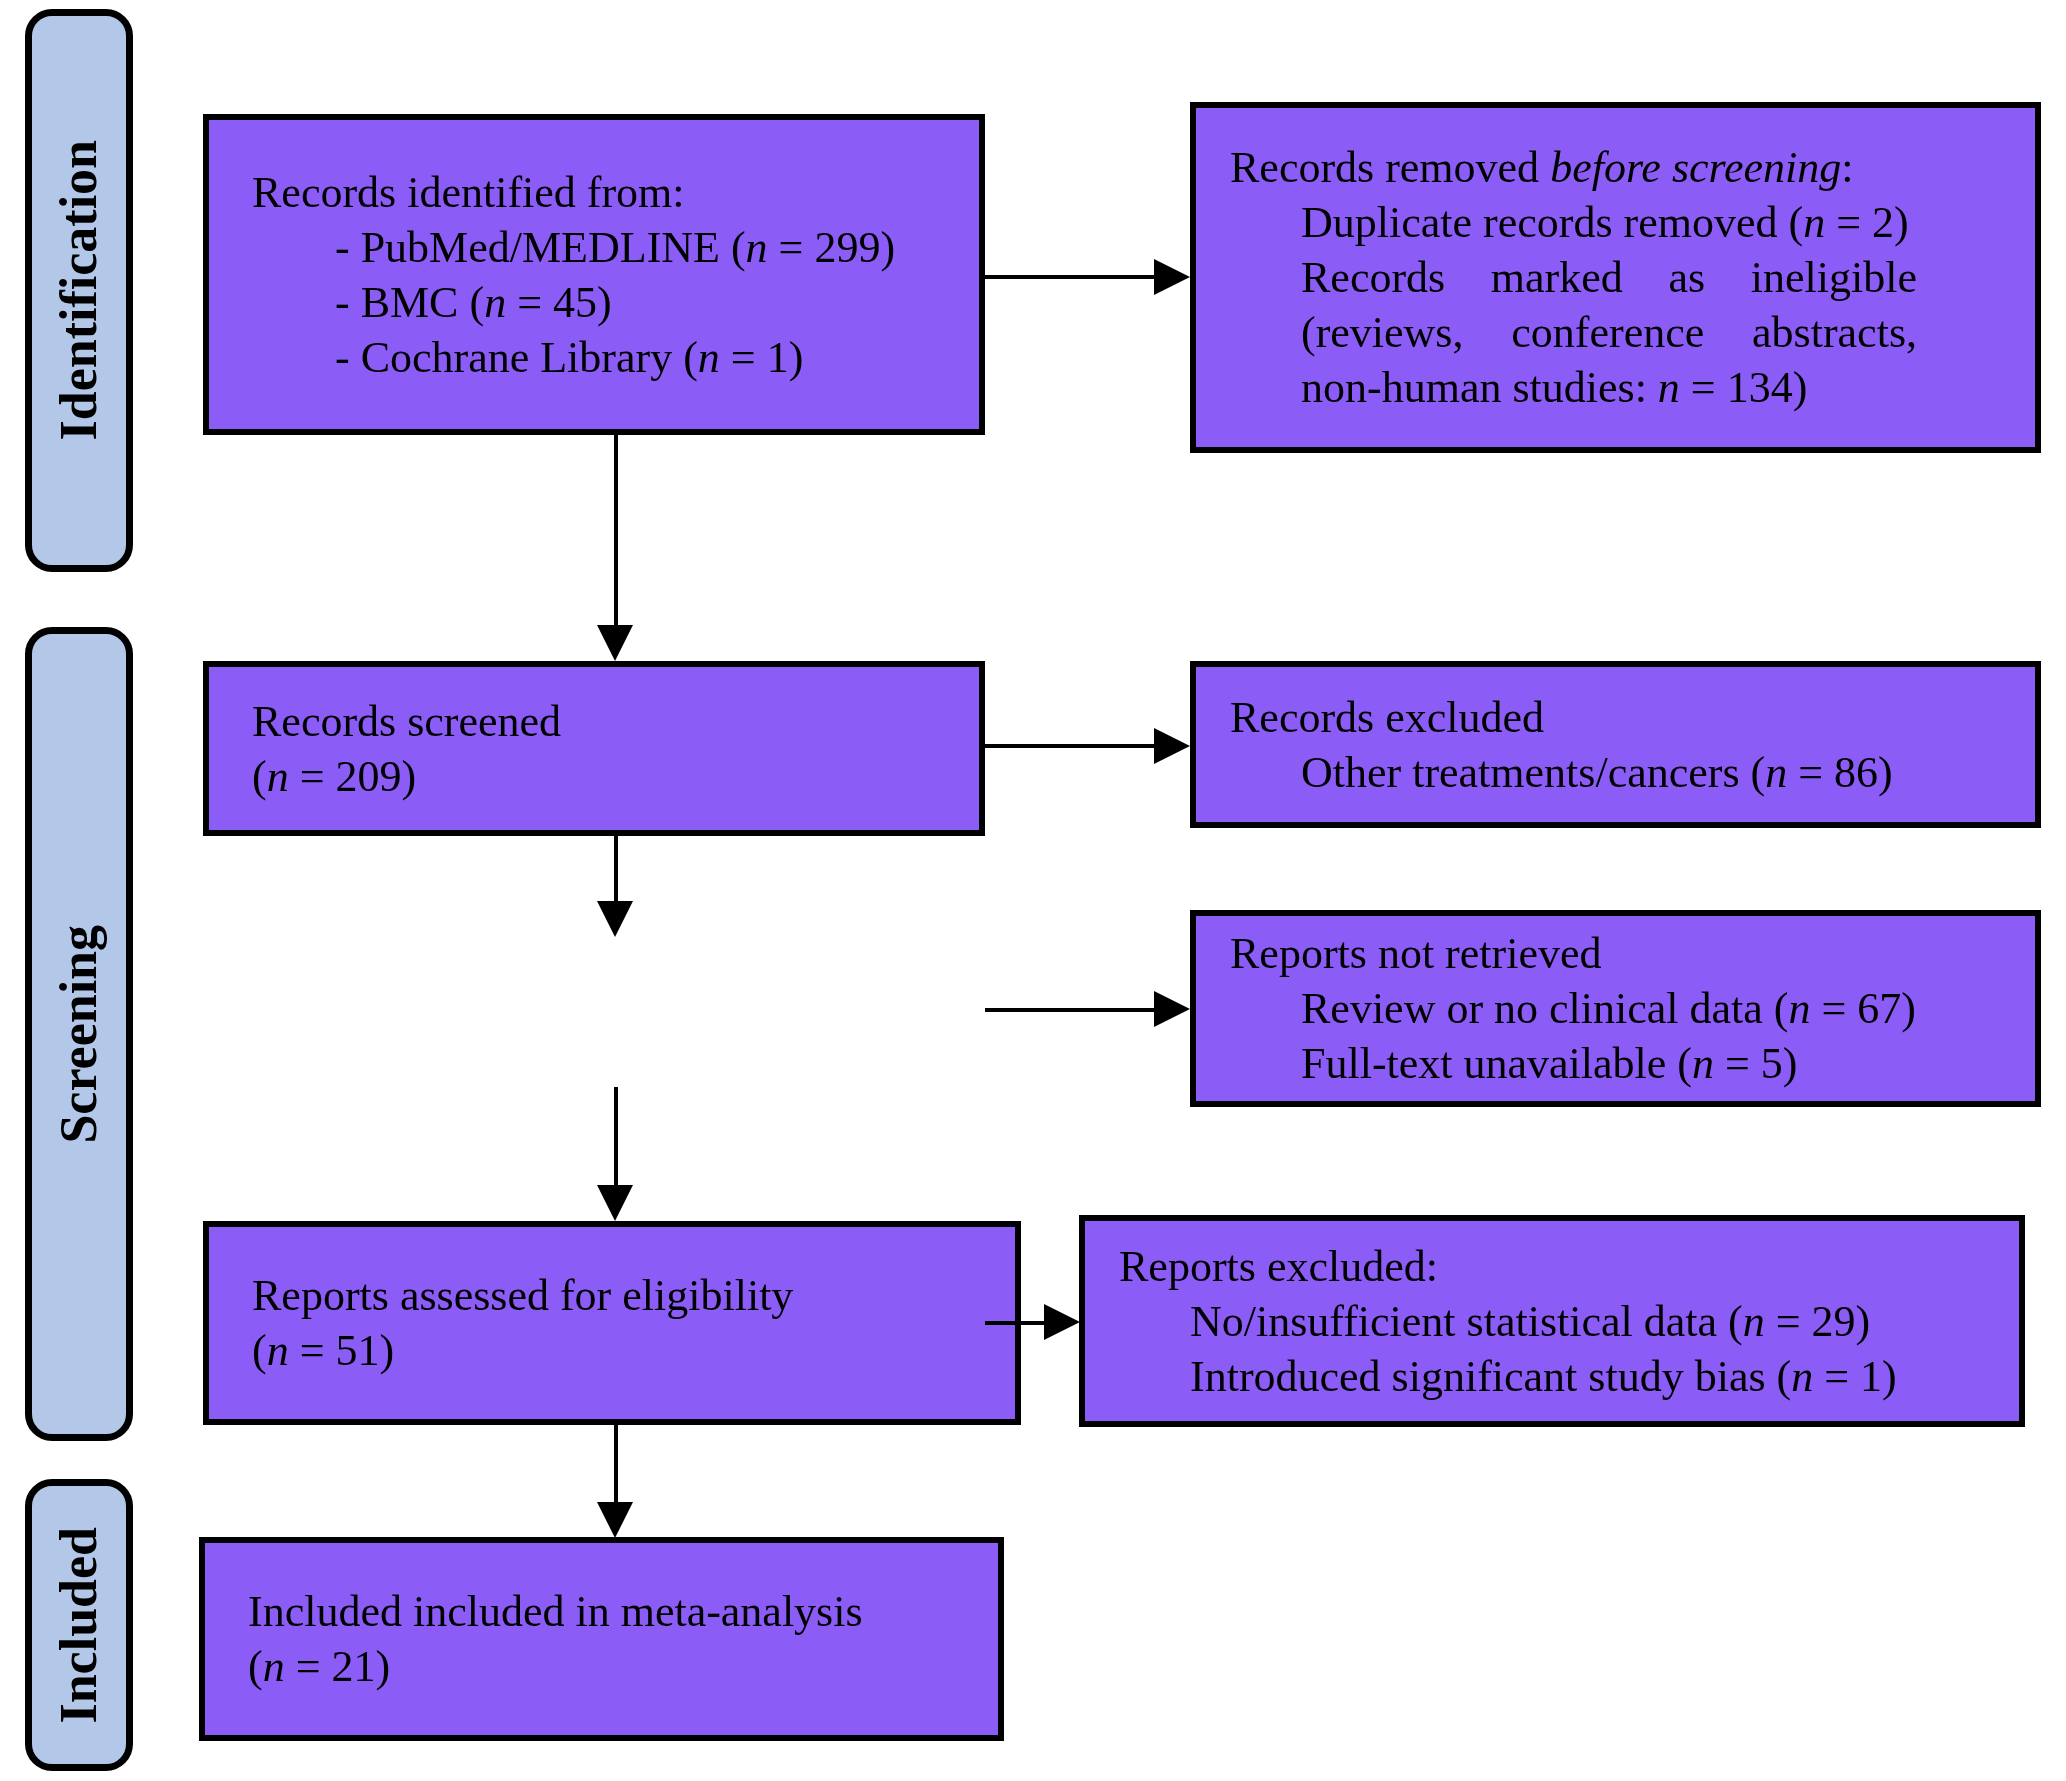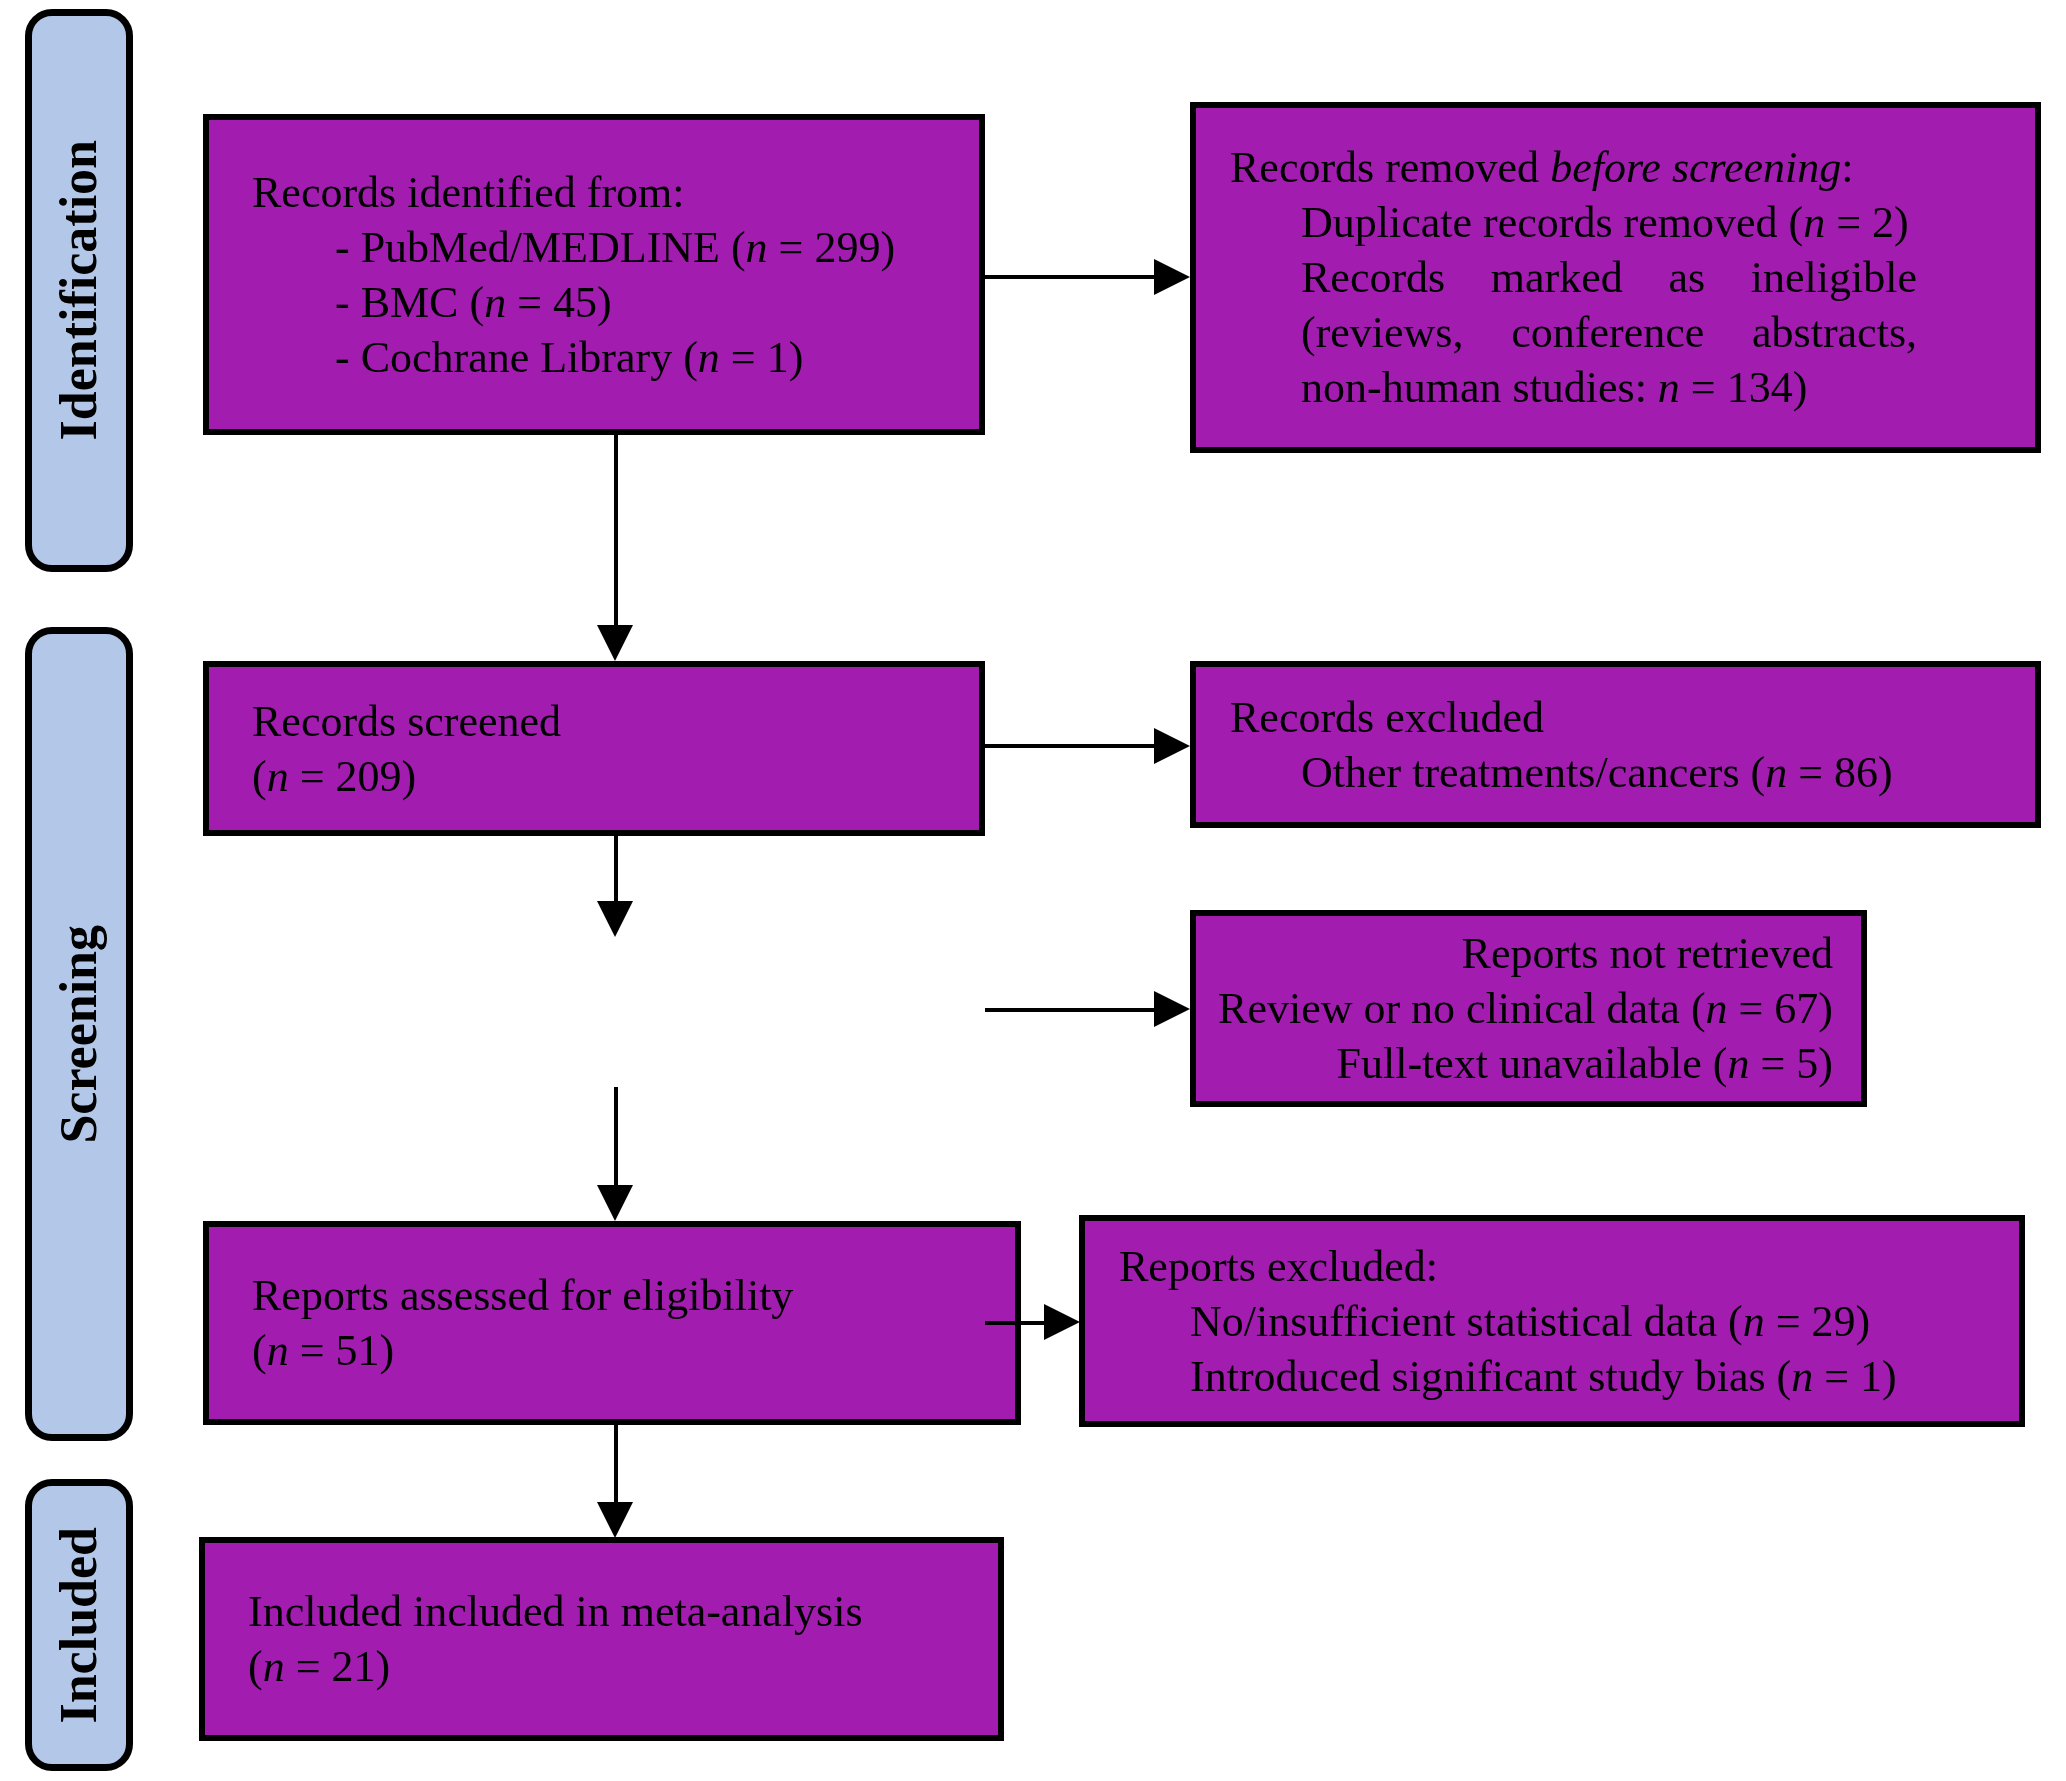--- a/index.html
+++ b/index.html
@@ -26,41 +26,41 @@
     font-size:52px;font-weight:bold;
     white-space:nowrap;
   }
   #stage-identification{top:9.2px;height:563px;}
   #stage-screening{top:627px;height:814px;}
   #stage-included{top:1479px;height:292px;}
 
   
   .box{
     position:absolute;
-    background:#a21caf;
+    background:#8b5cf6;
     border:6.8px solid #000;
     box-sizing:border-box;
     display:flex;flex-direction:column;justify-content:center;
     font-size:44px;line-height:55px;
   }
   .box .line{white-space:nowrap;}
   .main{padding:7.4px 24.6px 7.4px 43px;}
   .main .ind{margin-left:83px;}
   .side{padding:7.4px 28px 7.4px 34px;}
   .side .ind{margin-left:71px;}
   .just{text-align:justify;max-width:616px;}
 
   #b1{left:203px;top:114px;width:782px;height:321px;}
   #b2{left:203px;top:661px;width:782px;height:175px;}
   #b3{left:203px;top:937px;width:782px;height:150px;}
   #b4{left:203px;top:1221px;width:818px;height:204px;}
   #b5{left:199px;top:1537px;width:805px;height:204px;}
   #r1{left:1190px;top:102px;width:851px;height:351px;}
   #r2{left:1190px;top:661px;width:851px;height:167px;}
-  #r3{left:1190px;top:910px;width:677px;height:197px;align-items:flex-end;}
+  #r3{left:1190px;top:910px;width:851px;height:197px;}
   #r4{left:1079px;top:1215px;width:946px;height:212px;}
 
   
   .hline{position:absolute;height:3.7px;background:#000;}
   .vline{position:absolute;width:3.7px;background:#000;}
   .head-r{position:absolute;width:0;height:0;
     border-top:18.5px solid transparent;border-bottom:18.5px solid transparent;
     border-left:36px solid #000;}
   .head-d{position:absolute;width:0;height:0;
     border-left:18.5px solid transparent;border-right:18.5px solid transparent;

